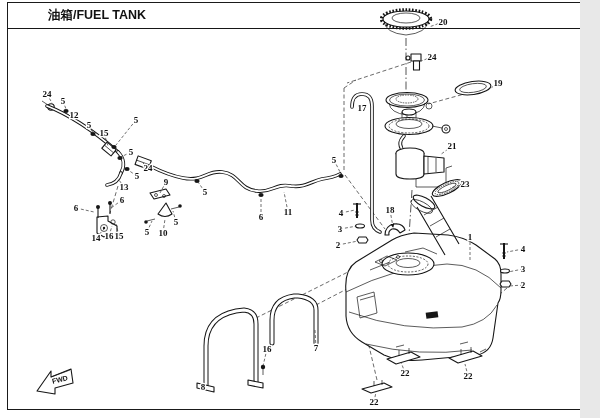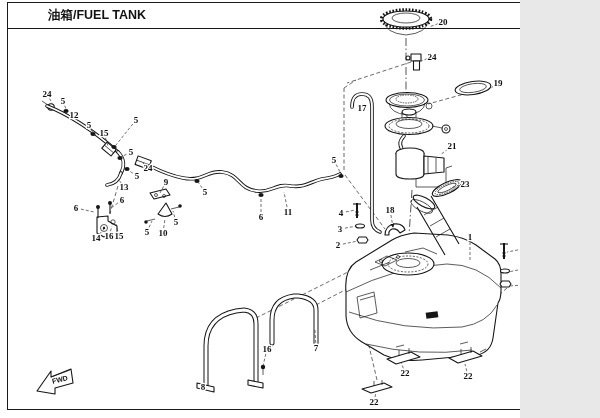--- a/index.html
+++ b/index.html
@@ -1,16 +1,16 @@
 <!DOCTYPE html>
 <html><head>
 <meta charset="utf-8">
 <style>
   html,body{margin:0;padding:0;background:#e8e8e8;}
-  .page{position:relative;width:520px;height:418px;background:#fff;overflow:hidden;
+  .page{position:relative;width:580px;height:418px;background:#fff;overflow:hidden;
         font-family:"Liberation Sans","DejaVu Sans",sans-serif;}
   svg{position:absolute;left:0;top:0;}
   .frame{fill:none;stroke:#1a1a1a;stroke-width:1;}
   .title-text{font:700 12.5px "Liberation Sans","DejaVu Sans",sans-serif;fill:#111;text-anchor:middle;}
   .outline{fill:#fff;stroke:#161616;stroke-width:1.1;stroke-linejoin:round;}
   .thin{fill:none;stroke:#161616;stroke-width:.7;}
   .med{fill:none;stroke:#161616;stroke-width:1.1;}
   .tube-o{fill:none;stroke:#161616;stroke-width:3.6;stroke-linecap:round;}
   .tube-i{fill:none;stroke:#ffffff;stroke-width:1.8;stroke-linecap:round;}
   .strap-o{fill:none;stroke:#161616;stroke-width:5;stroke-linecap:round;}

